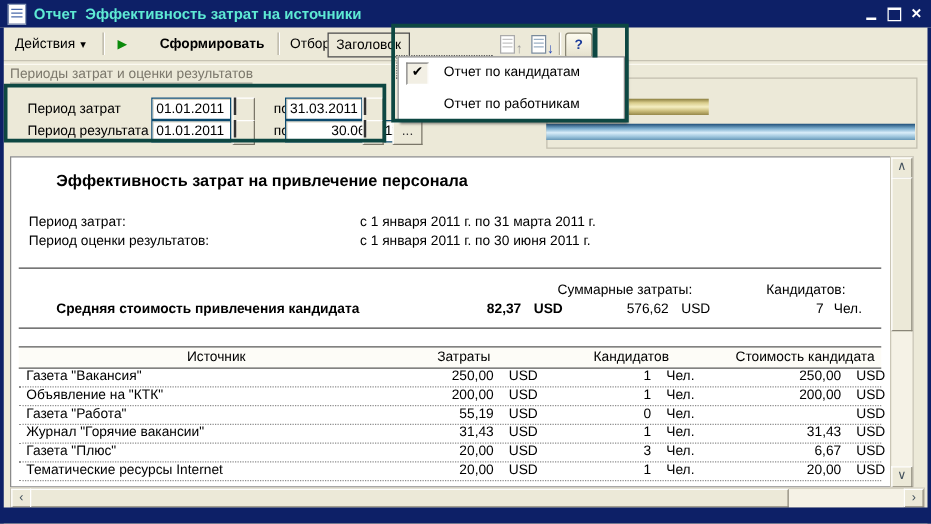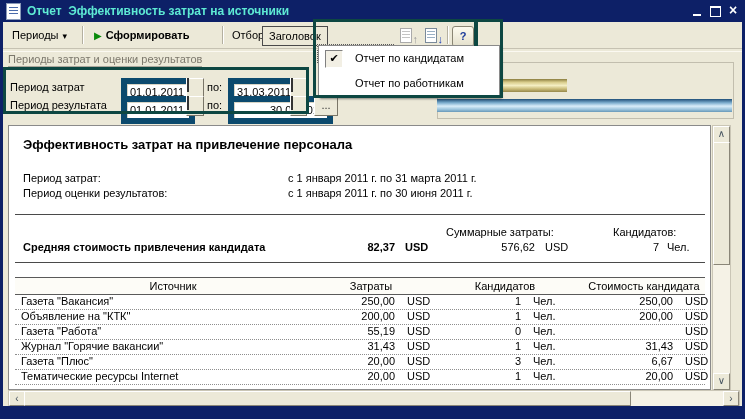--- a/index.html
+++ b/index.html
@@ -16,38 +16,38 @@
   .win-btn{position:absolute;top:4px;width:16px;height:14px;text-align:center;cursor:default;}
   .glyph-min{position:absolute;left:4px;bottom:2px;width:8px;height:2px;background:#fff;}
   .glyph-max{position:absolute;left:3px;top:2px;width:9px;height:8px;border:1px solid #fff;border-top:2px solid #fff;}
   .glyph-close{color:#fff;font-size:14px;font-weight:bold;line-height:13px;}
 
   
   .toolbar-line{position:absolute;left:0;top:48px;width:745px;height:2px;border-top:1px solid #c6c2b2;border-bottom:1px solid #fbf9f1;}
   .tbtn{position:absolute;top:25px;height:20px;line-height:20px;padding:0 6px;white-space:nowrap;cursor:default;}
   .tsep{position:absolute;top:26px;width:0;height:18px;border-left:1px solid #b4b0a0;border-right:1px solid #fff;}
   .play{color:#0a8a0a;font-size:10px;margin-right:4px;}
-  .bold{font-weight:bold;}
+  .bold{font-weight:bold;margin-left:22px;}
   .btn-box{border:1px solid #4a4a4a;background:#ece9d8;}
   .btn-dotted{border:1px dotted #5a5a5a;background:#ece9d8;}
   .arrow-sm{font-size:9px;margin-left:4px;}
   .tool-icon{position:absolute;top:26px;width:20px;height:19px;}
   .mini-doc{position:absolute;left:2px;top:2px;width:10px;height:13px;background:#fff;border:1px solid #7a8a9a;}
   .mini-doc i{position:absolute;left:1px;right:1px;height:1px;background:#9ab0c4;}
   .mini-doc.dis{border-color:#aaa;}
   .mini-doc.dis i{background:#c4c4c4;}
   .icon-arrow{position:absolute;right:0;bottom:0;font-size:11px;font-weight:bold;line-height:11px;}
   .blue{color:#2244bb;} .gray{color:#999;}
   .help-btn{position:absolute;left:452px;top:26px;width:20px;height:19px;border:1px solid #8a8674;border-radius:3px;
      background:linear-gradient(#fdfbef,#e4e0cc);text-align:center;line-height:18px;color:#1a3a9a;font-weight:bold;}
 
   
   .grp-label{position:absolute;left:8px;top:53px;color:#7c786c;border-bottom:1px solid #aaa69a;padding-bottom:1px;}
-  .f-label{position:absolute;height:13px;line-height:13px;}
-  .fld{position:absolute;height:16px;background:#fff;border:6px solid #0c4a6e;
+  .f-label{position:absolute;height:13px;line-height:13px;margin-left:12px;}
+  .fld{position:absolute;height:16px;background:#fff;border:1px solid #0c4a6e;
      box-shadow:inset 1px 1px 0 #d8d4c4;padding:0 3px;font-family:inherit;font-size:11px;line-height:16px;}
   .calbtn{position:absolute;width:16px;height:18px;background:#ece9d8;border:1px solid;border-color:#fff #7a7668 #7a7668 #fff;}
   .cal-glyph{width:10px;height:9px;margin:3px auto 0;border:1px solid #333;background-color:#fff;background-image:
      linear-gradient(#555,#555),linear-gradient(#555,#555),linear-gradient(#555,#555);
      background-size:100% 1px,1px 100%,1px 100%;background-position:0 2px,3px 0,6px 0;background-repeat:no-repeat;}
   .more-btn{position:absolute;left:314px;top:97px;width:22px;height:17px;background:#ece9d8;
      border:1px solid;border-color:#fff #7a7668 #7a7668 #fff;text-align:center;line-height:14px;color:#333;}
 
   
   .deco-rect{position:absolute;left:437px;top:62px;width:295px;height:55px;border:1px solid #c2beae;}
@@ -62,21 +62,21 @@
   .menu-item{position:absolute;left:0;width:100%;height:25px;line-height:25px;cursor:default;}
   .menu-check{position:absolute;left:6px;top:4px;width:16px;height:16px;background:#f2efe4;
      border:1px solid;border-color:#808080 #fff #fff #808080;text-align:center;line-height:15px;font-size:11px;}
   .menu-label{position:absolute;left:36px;}
 
   
   .annot{position:absolute;border:3px solid #0d4742;pointer-events:none;z-index:60;}
   .annot-line{position:absolute;background:#0d4742;pointer-events:none;z-index:61;}
 
   
-  .report{position:absolute;left:8px;top:125px;width:701px;height:263px;background:#fff;border:1px solid #8a8a8a;overflow:hidden;}
+  .report{position:absolute;left:8px;top:125px;width:701px;height:263px;background:#fff;border:1px solid #8a8a8a;overflow:hidden;padding-left:20px;}
   .rt{position:absolute;line-height:13px;white-space:nowrap;}
   .hr{position:absolute;left:6px;width:690px;height:0;border-top:1px solid #4a4a4a;}
   .th-row{position:absolute;left:6px;top:151px;width:690px;height:16px;line-height:16px;
      border-top:1px solid #5a5a5a;border-bottom:1px solid #5a5a5a;background:#fdfcf7;}
   .tr{position:absolute;left:6px;width:690px;height:15px;line-height:14px;border-bottom:1px dotted #8e8e8e;}
   .tr span,.th-row span{position:absolute;white-space:nowrap;}
   .h-src{left:0;width:316px;text-align:center;}
   .h-cost{left:300px;width:112px;text-align:center;}
   .h-cand{left:420px;width:140px;text-align:center;}
   .h-price{left:556px;width:146px;text-align:center;}
@@ -111,21 +111,21 @@
     <span class="win-btn" style="left:707px">
         <span class="glyph-max"></span>
       </span>
     <span class="win-btn" style="left:725px"><span class="glyph-close">×</span></span>
   </div>
 
   <div class="edge" style="left:0;top:22px;width:3px;height:397px"></div>
   <div class="edge" style="left:742px;top:22px;width:3px;height:397px"></div>
   <div class="edge" style="left:0;top:406px;width:745px;height:13px"></div>
 
-  <div class="tbtn" style="left:6px"><span>Периоды</span><span class="arrow-sm">▾</span></div>
+  <div class="tbtn" style="left:6px"><span>Действия</span><span class="arrow-sm">▾</span></div>
   <div class="tsep" style="left:82px"></div>
   <div class="tbtn" style="left:88px"><span class="play">▶</span><span class="bold">Сформировать</span></div>
   <div class="tsep" style="left:222px"></div>
   <div class="tbtn" style="left:226px"><span>Отбор...</span></div>
   <div class="tbtn btn-box" style="left:262px;top:26px;height:18px;line-height:18px"><span>Заголовок</span></div>
   <div class="tbtn btn-dotted" style="left:317px;top:44px;height:17px;line-height:17px"><span>Настройка</span><span class="arrow-sm">▾</span></div>
 
   <div class="tool-icon" style="left:398px">
     <span class="mini-doc dis">
         <i style="top:2px"></i>

